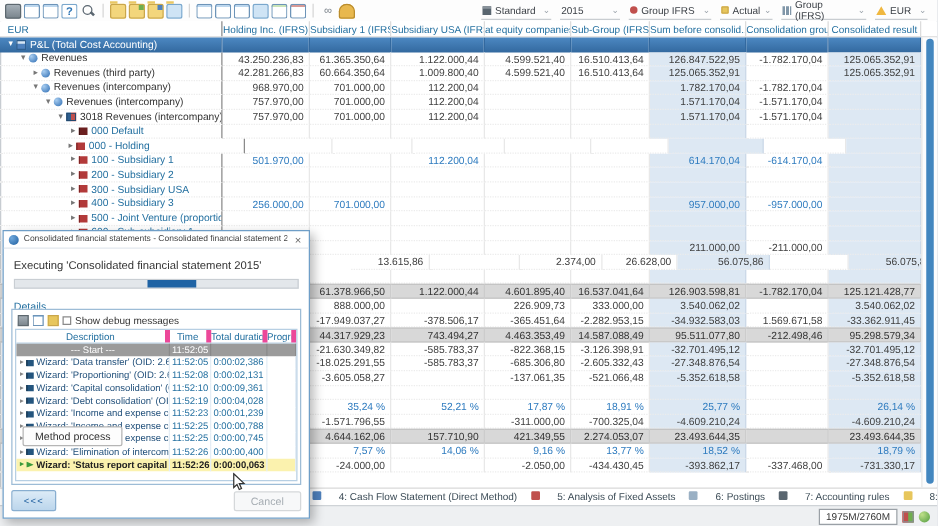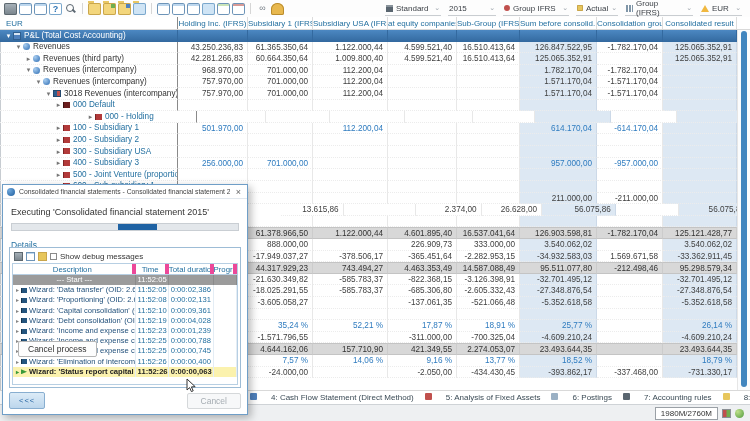--- a/index.html
+++ b/index.html
@@ -310,21 +310,21 @@
           <div class="cell val" style="width: 70px;"></div>
           <div class="cell val" style="width: 65px;"></div>
           <div class="cell val" style="width: 75px;"></div>
           <div class="cell val" style="width: 69px;"></div>
           <div class="cell val" style="width: 63px;"></div>
           <div class="cell val hl" style="width: 77px;"></div>
           <div class="cell val" style="width: 66px;"></div>
           <div class="cell val hl" style="width: 74px;"></div>
         </div>
         <div class="row rowline">
-          <div class="cell tree tc-blue" style="width: 198px; padding-left: 86px;">
+          <div class="cell tree tc-blue" style="width: 198px; padding-left: 52px;">
             <span class="arrow">▸</span>
             <span class="tri tri-flag-red"></span>
             <span>000 - Holding</span>
           </div>
           <div class="cell val" style="width: 70px;"></div>
           <div class="cell val" style="width: 65px;"></div>
           <div class="cell val" style="width: 75px;"></div>
           <div class="cell val" style="width: 69px;"></div>
           <div class="cell val" style="width: 63px;"></div>
           <div class="cell val hl" style="width: 77px;"></div>
@@ -623,21 +623,21 @@
       <span class="tab">
         <span class="tabi ti-levels"></span>
         <span>8: Data levels</span>
       </span>
       <span class="tab">
         <span class="tabi ti-kpi"></span>
       </span>
     </div>
 
   <div class="statusbar">
-    <div class="mem">1980M/2760M</div>
+    <div class="mem">1975M/2760M</div>
     <span class="ic-mem-grid"></span>
     <span class="ic-conn"></span>
   </div>
 
   <div class="dialog">
     <div class="dlg-title">
       <span class="dlg-logo"></span>
       <span class="dlg-title-text">Consolidated financial statements - Consolidated financial statement 2015</span>
       <span class="dlg-close">×</span>
     </div>
@@ -753,21 +753,21 @@
                 <span class="larr">▸</span>
                 <span class="lflag"></span>
                 <span>Wizard: 'Status report capital co...</span>
               </div>
               <div class="lc t" style="width: 34px;">11:52:26</div>
               <div class="lc t" style="width: 46px;">0:00:00,063</div>
               <div class="lc t" style="width: 24px;"></div>
             </div>
           </div>
       </div>
-      <button class="btn-cancel-process">Cancel process</button>
+      <button class="btn-cancel-process">Method process</button>
     </div>
     <div class="dlg-footer">
       <button class="btn-collapse">&lt;&lt;&lt;</button>
       <button class="btn-cancel">Cancel</button>
     </div>
   </div>
 
   <svg class="cursor" width="11" height="15" viewBox="0 0 11 15">
     <path d="M1,1 L1,12 L3.6,9.6 L5.4,13.6 L7.2,12.8 L5.4,8.9 L9.2,8.7 Z" fill="#fff" stroke="#333" stroke-width="1"></path>
   </svg>

